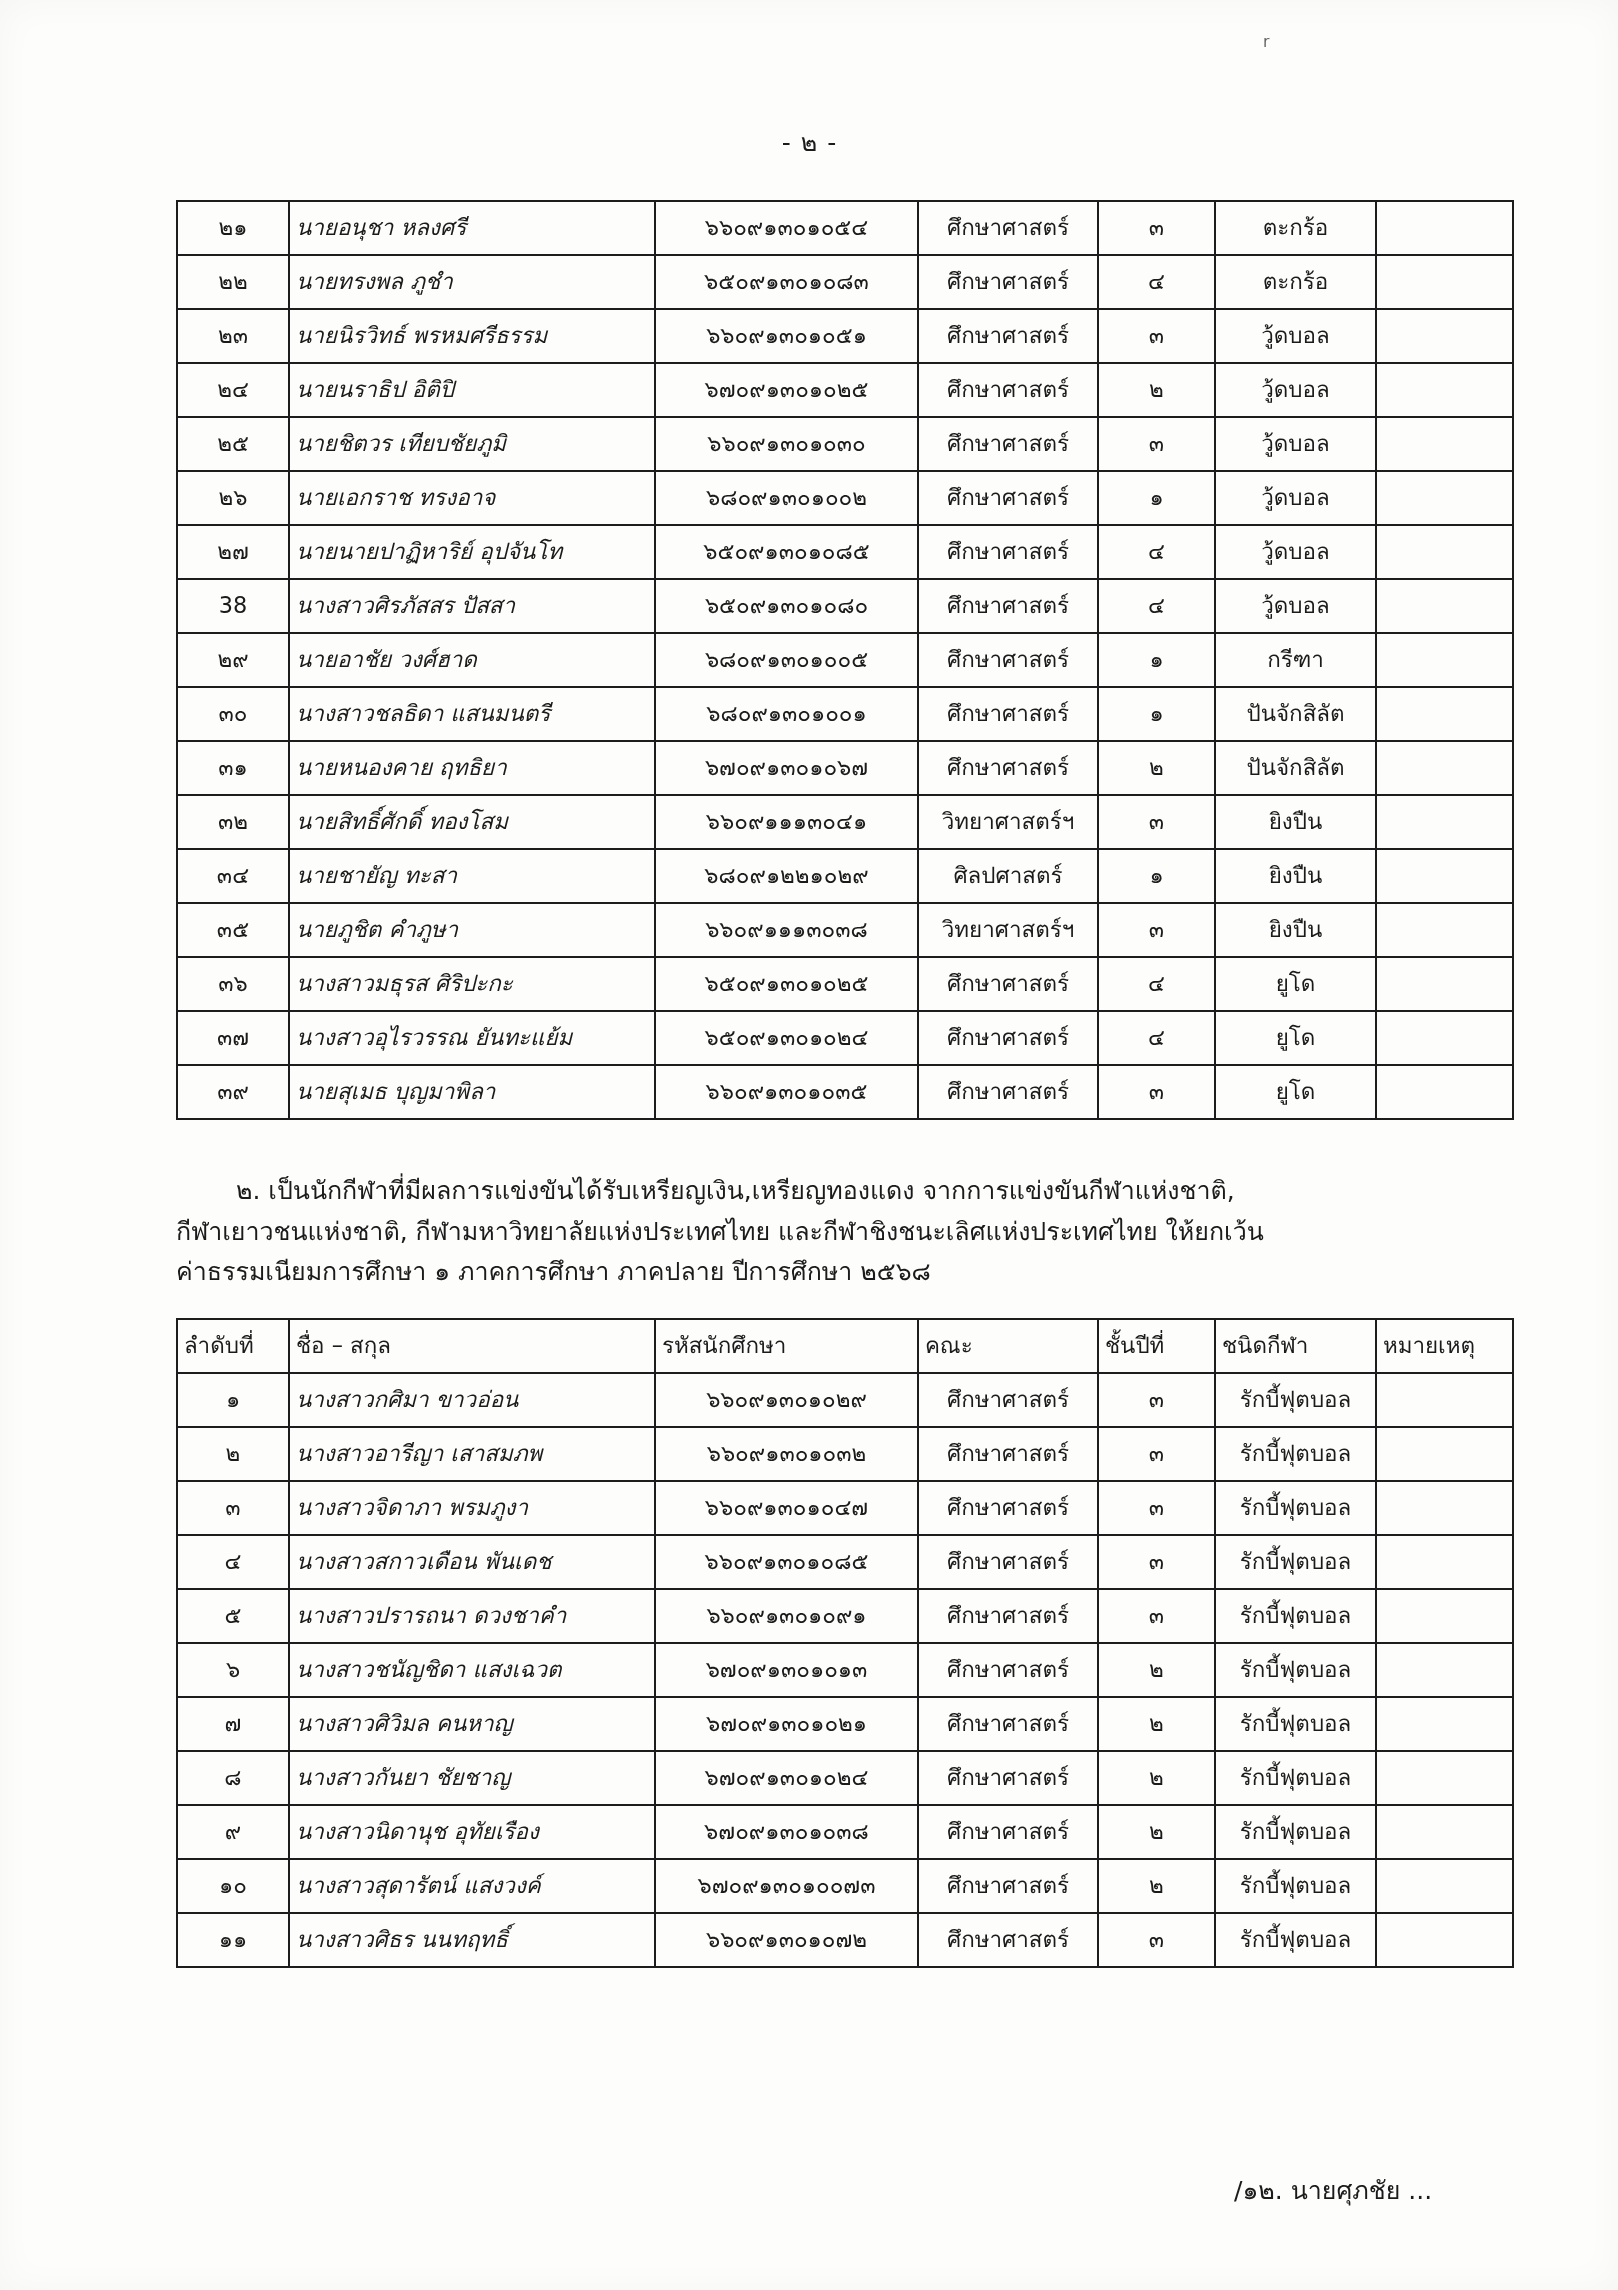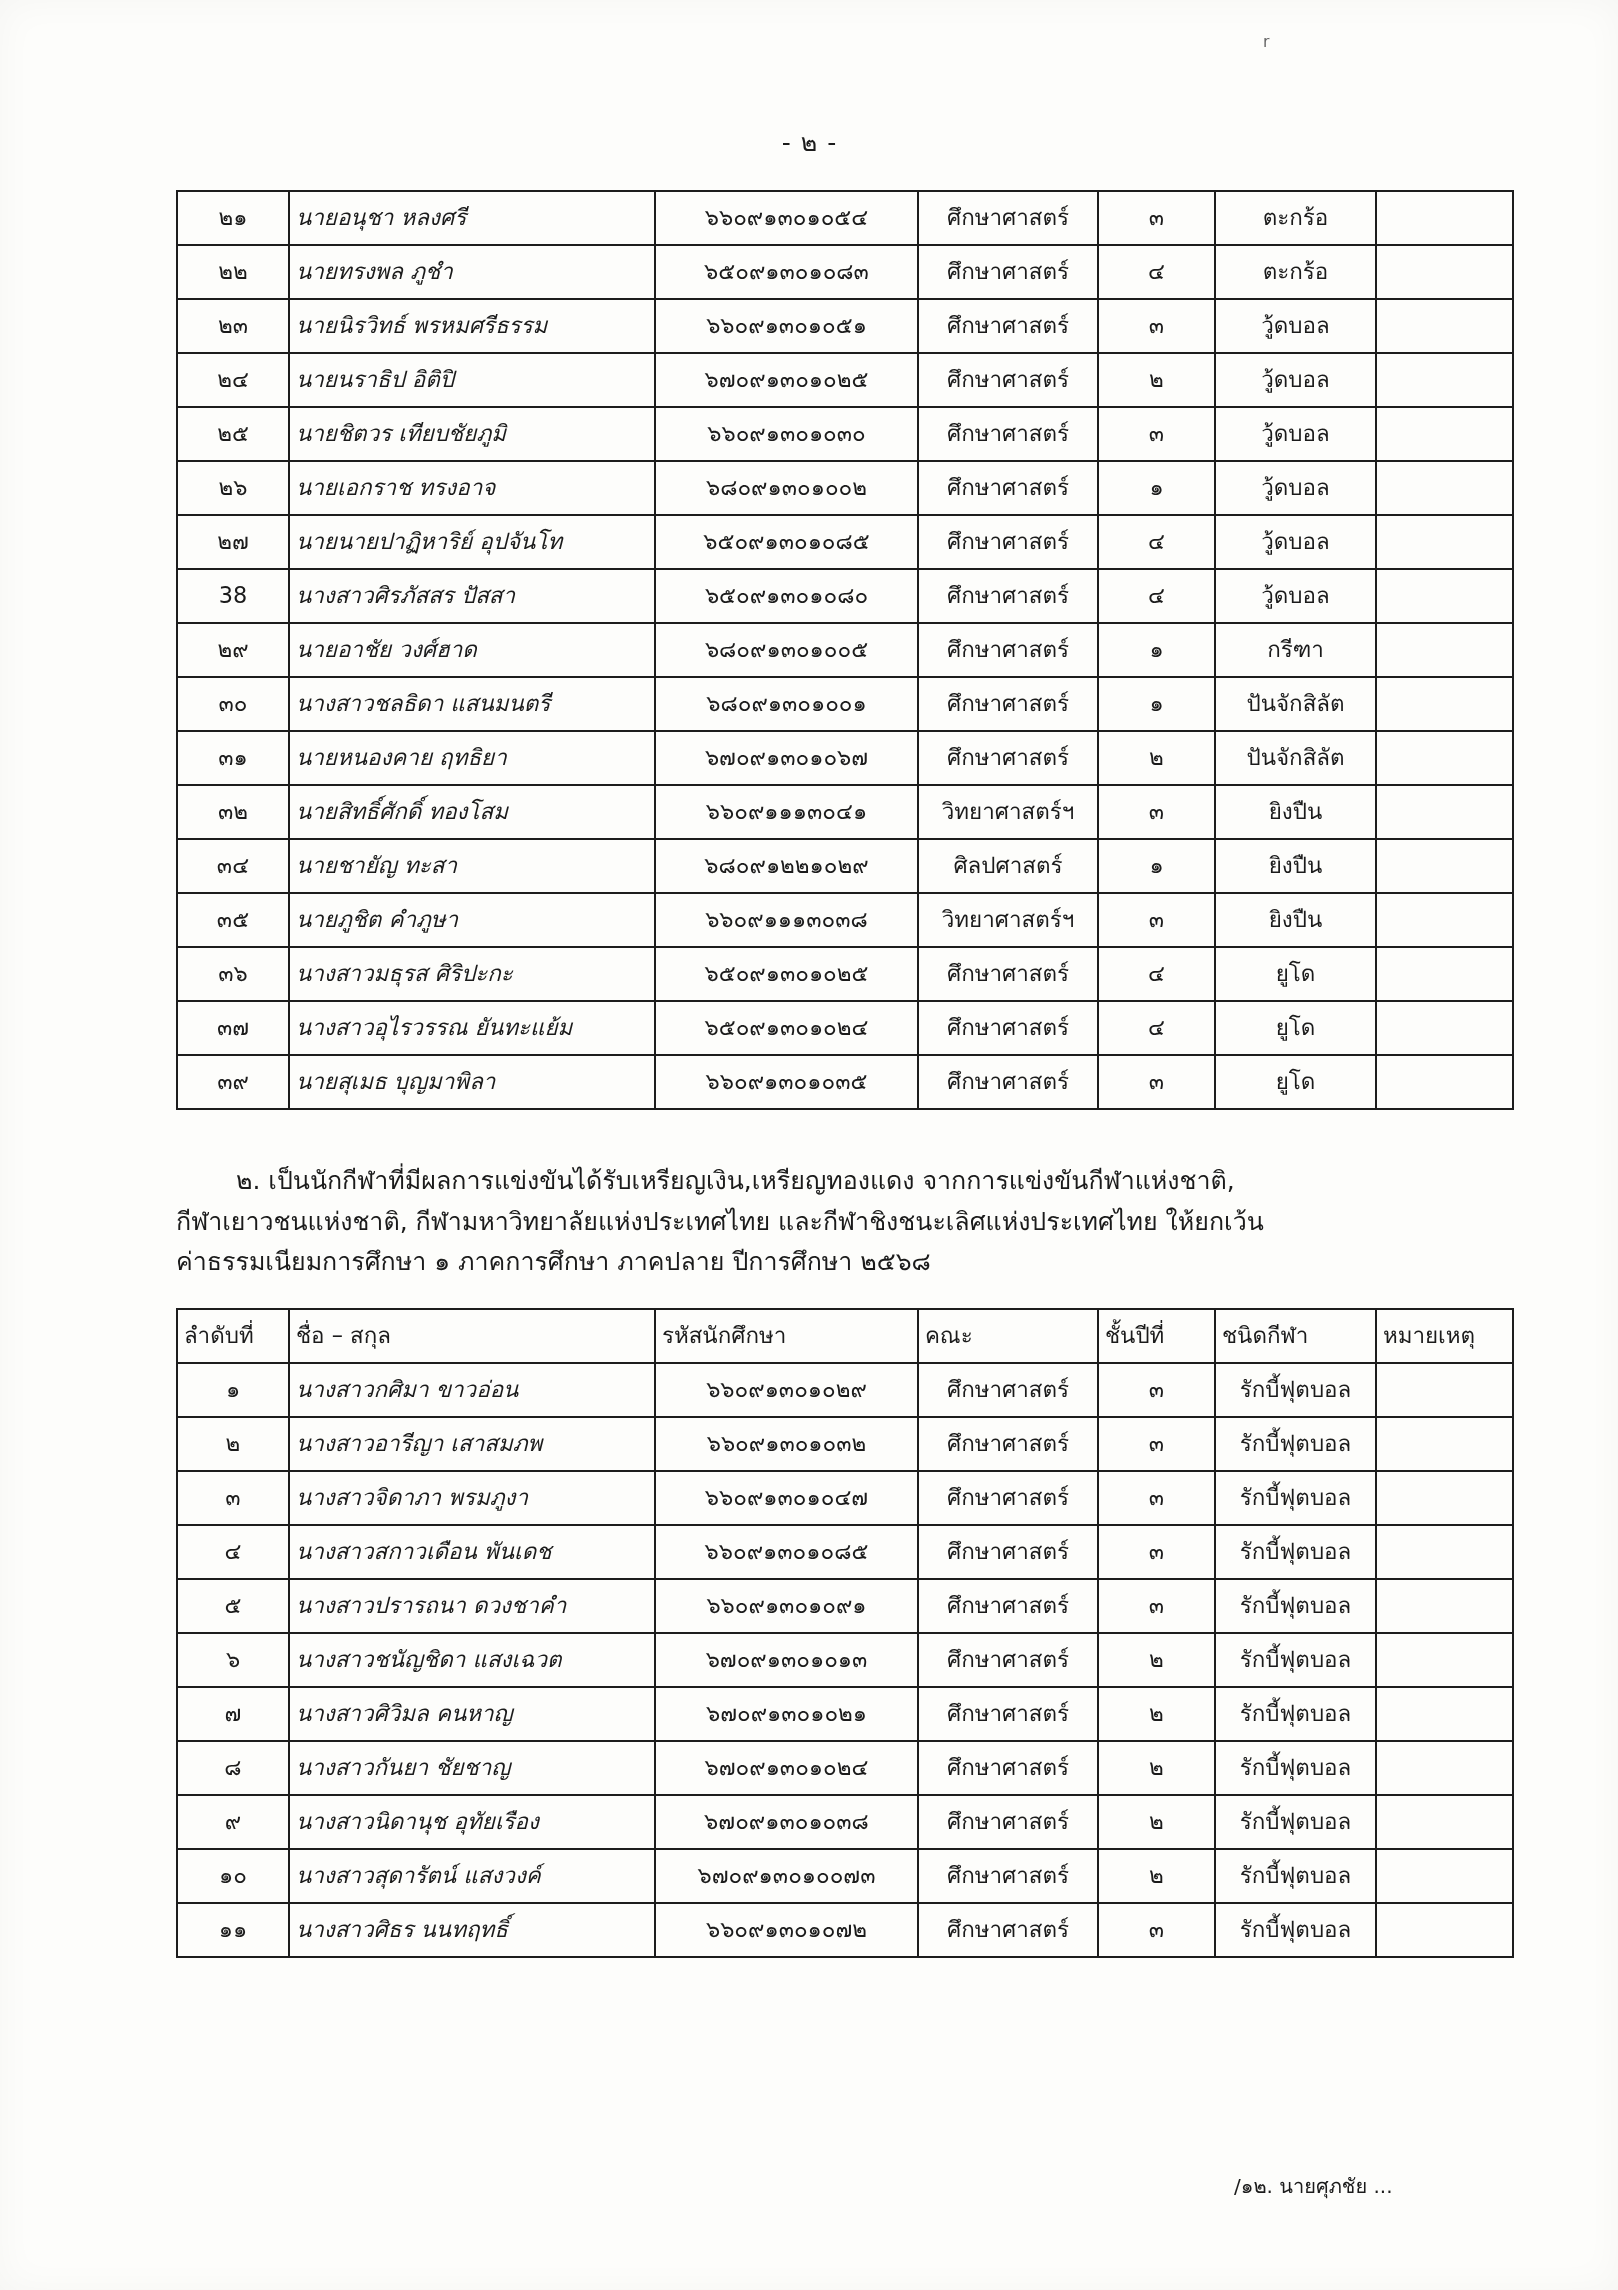--- a/index.html
+++ b/index.html
@@ -41,21 +41,21 @@
     position: absolute;
     top: 122px;
     left: 0;
     width: 1619px;
     text-align: center;
     font-size: 25px;
     letter-spacing: 1px;
   }
   .content {
     position: absolute;
-    top: 190px;
+    top: 200px;
     left: 176px;
     width: 1268px;
   }
   table.doc-table {
     border-collapse: collapse;
     width: 1268px;
     table-layout: fixed;
   }
   table.doc-table td, table.doc-table th {
     border: 2px solid #1d1d1d;
@@ -92,21 +92,21 @@
     margin-top: 51px;
     margin-bottom: 25px;
     width: 1258px;
   }
   .para-indent { text-indent: 60px; }
 
   .footer-note {
     position: absolute;
     top: 2170px;
     left: 1234px;
-    font-size: 20px;
+    font-size: 25px;
   }
 </style>
 </head>
 <body>
 
 <div class="page">
 
   <div class="corner-mark">r</div>
 
   <div class="page-number">- ๒ -</div>

